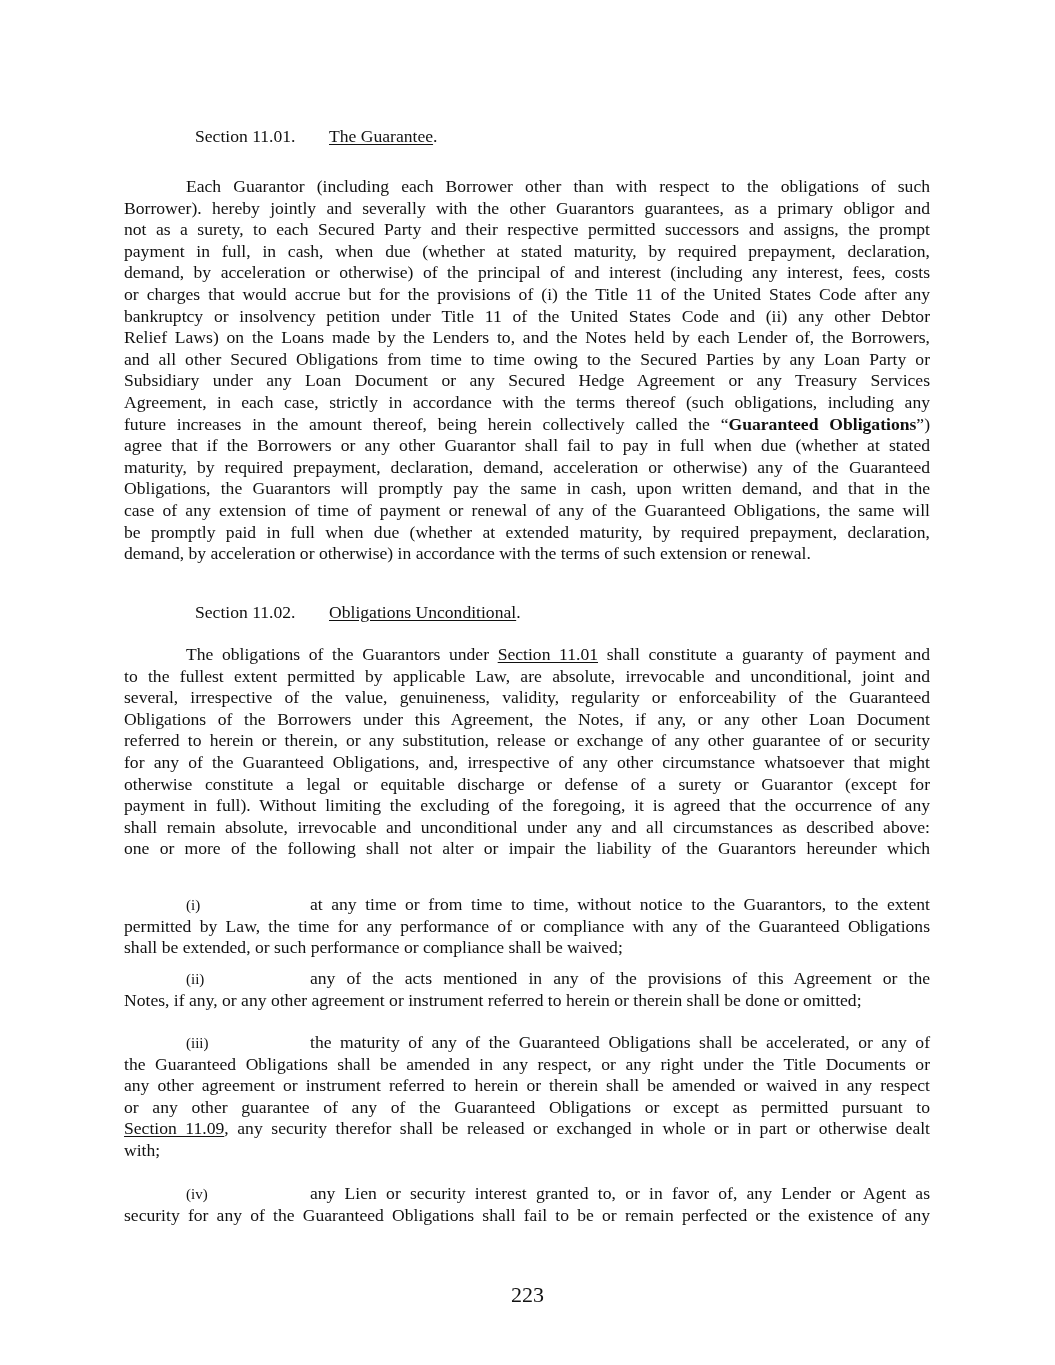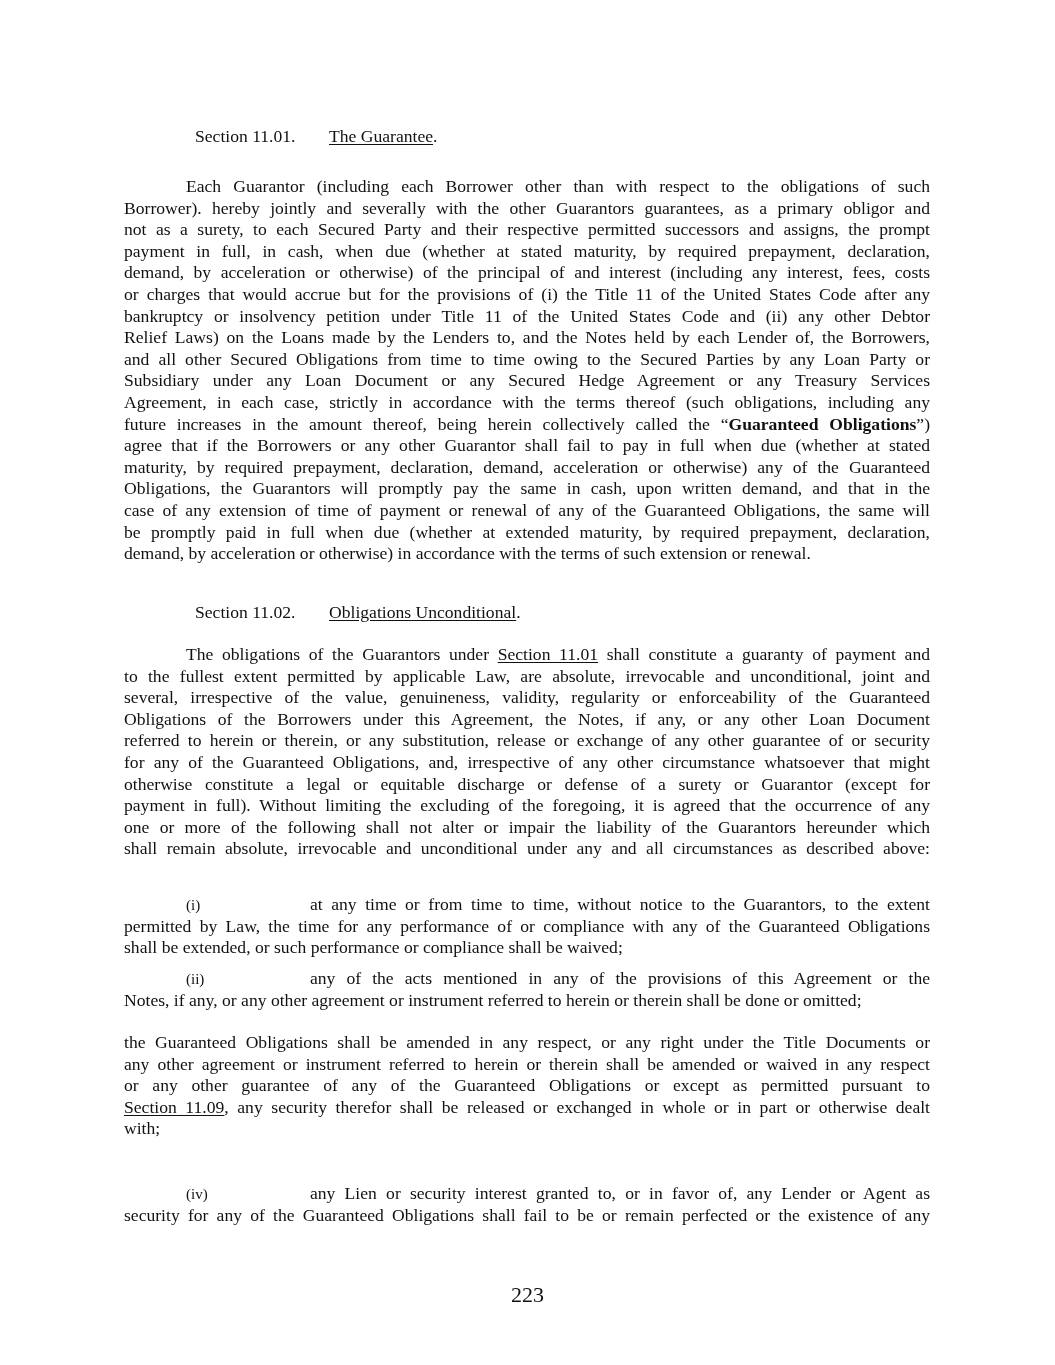--- a/index.html
+++ b/index.html
@@ -53,36 +53,37 @@
 
   <div class="block" style="top:644px;">
     <span class="line indent"><span>The obligations of the Guarantors under </span><span class="u">Section 11.01</span><span> shall constitute a guaranty of payment and</span></span>
     <span class="line">to the fullest extent permitted by applicable Law, are absolute, irrevocable and unconditional, joint and</span>
     <span class="line">several, irrespective of the value, genuineness, validity, regularity or enforceability of the Guaranteed</span>
     <span class="line">Obligations of the Borrowers under this Agreement, the Notes, if any, or any other Loan Document</span>
     <span class="line">referred to herein or therein, or any substitution, release or exchange of any other guarantee of or security</span>
     <span class="line">for any of the Guaranteed Obligations, and, irrespective of any other circumstance whatsoever that might</span>
     <span class="line">otherwise constitute a legal or equitable discharge or defense of a surety or Guarantor (except for</span>
     <span class="line">payment in full).  Without limiting the excluding of the foregoing, it is agreed that the occurrence of any</span>
+    <span class="line">shall remain absolute, irrevocable and unconditional under any and all circumstances as described above:</span>
     <span class="line">one or more of the following shall not alter or impair the liability of the Guarantors hereunder which</span>
-    <span class="line">shall remain absolute, irrevocable and unconditional under any and all circumstances as described above:</span>
   </div>
 
   <div class="block" style="top:882px;margin-top:12px;">
     <span class="line indent" style="text-align-last:justify;"><span class="item-label">(i)</span><span>at any time or from time to time, without notice to the Guarantors, to the extent</span></span>
     <span class="line">permitted by Law, the time for any performance of or compliance with any of the Guaranteed Obligations</span>
     <span class="line last">shall be extended, or such performance or compliance shall be waived;</span>
   </div>
 
   <div class="block" style="top:968px;">
     <span class="line indent"><span class="item-label">(ii)</span><span>any of the acts mentioned in any of the provisions of this Agreement or the</span></span>
     <span class="line last">Notes, if any, or any other agreement or instrument referred to herein or therein shall be done or omitted;</span>
   </div>
 
   <div class="block" style="top:1032px;">
+    <span class="line indent"><span class="item-label">(iii)</span><span>the maturity of any of the Guaranteed Obligations shall be accelerated, or any of</span></span>
     <span class="line">the Guaranteed Obligations shall be amended in any respect, or any right under the Title Documents or</span>
     <span class="line">any other agreement or instrument referred to herein or therein shall be amended or waived in any respect</span>
     <span class="line">or any other guarantee of any of the Guaranteed Obligations or except as permitted pursuant to</span>
     <span class="line"><span class="u">Section 11.09</span><span>, any security therefor shall be released or exchanged in whole or in part or otherwise dealt</span></span>
     <span class="line last">with;</span>
   </div>
 
   <div class="block" style="top:1183px;">
     <span class="line indent"><span class="item-label">(iv)</span><span>any Lien or security interest granted to, or in favor of, any Lender or Agent as</span></span>
     <span class="line">security for any of the Guaranteed Obligations shall fail to be or remain perfected or the existence of any</span>

